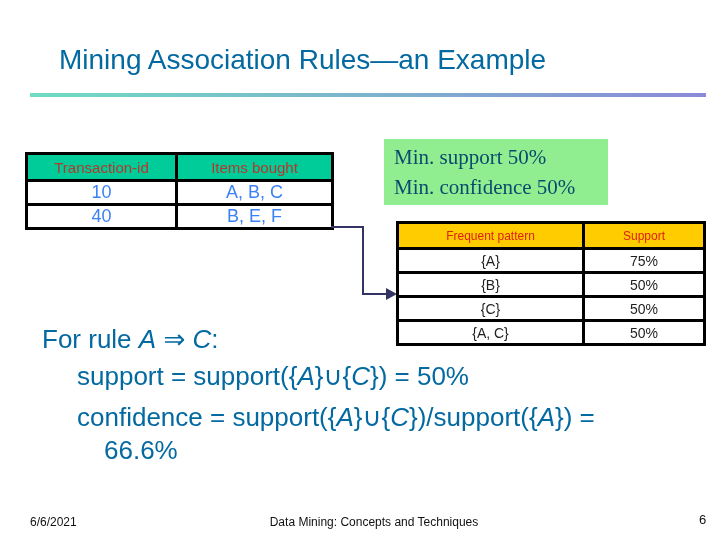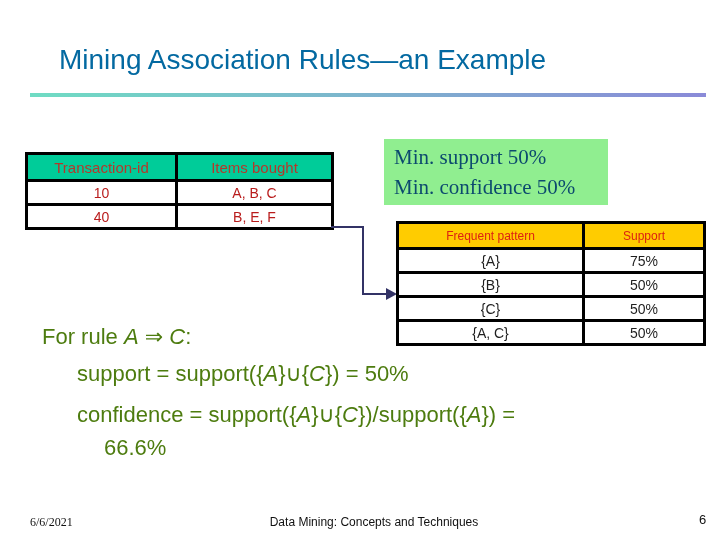--- a/index.html
+++ b/index.html
@@ -22,32 +22,32 @@
     font-size:21px; color:#0c4a6e; padding:3px 0 0 10px; line-height:30px;
     white-space:nowrap;
   }
   table.tbl { position:absolute; border-collapse:collapse; table-layout:fixed; background:#fff;border-radius:8px; }
   table.tbl th, table.tbl td {
     border:3px solid #000; text-align:center; vertical-align:middle;
     white-space:nowrap; overflow:hidden;
   }
   table.txn { left:25px; top:152px; width:306px; }
   table.txn th { height:27px; background:#00cc99; color:#b5382b; font-size:15px; font-weight:normal; }
-  table.txn td { height:24px; font-size:14px; color:#b91c1c; }
+  table.txn td { height:24px; font-size:18px; color:#3b82f6; }
   table.freq { left:396px; top:221px; width:307px; }
   table.freq th { height:26px; background:#ffcc00; color:#dd2211; font-size:12px; font-weight:normal; }
   table.freq td { height:24px; font-size:14px; color:#1f1f1f; }
   .connector { position:absolute; left:328px; top:220px; width:76px; height:84px; }
-  .rl { position:absolute; font-size:22px; color:#4d7c0f; white-space:nowrap; }
+  .rl { position:absolute; font-size:26px; color:#0369a1; white-space:nowrap; }
   .rl .it { font-style:italic; }
   #rl1 { left:42px;  top:324px; }
   #rl2 { left:77px;  top:361px; }
   #rl3 { left:77px;  top:402px; }
   #rl4 { left:104px; top:435px; }
-  .footer-date   { position:absolute; left:30px;  top:515px; font-size:12px; color:#111;font-family:Liberation Serif, serif; }
+  .footer-date   { position:absolute; left:30px;  top:515px; font-size:12px; color:#111; }
   .footer-center { position:absolute; left:14px;  top:515px; width:720px; text-align:center; font-size:12px; color:#111; }
   .footer-page   { position:absolute; left:699px; top:512px; font-size:13px; color:#111; }
 </style>
 </head>
 <body>
 
 <div class="slide">
 
   <div class="title">Mining Association Rules—an Example</div>
   <div class="title-underline"></div>

